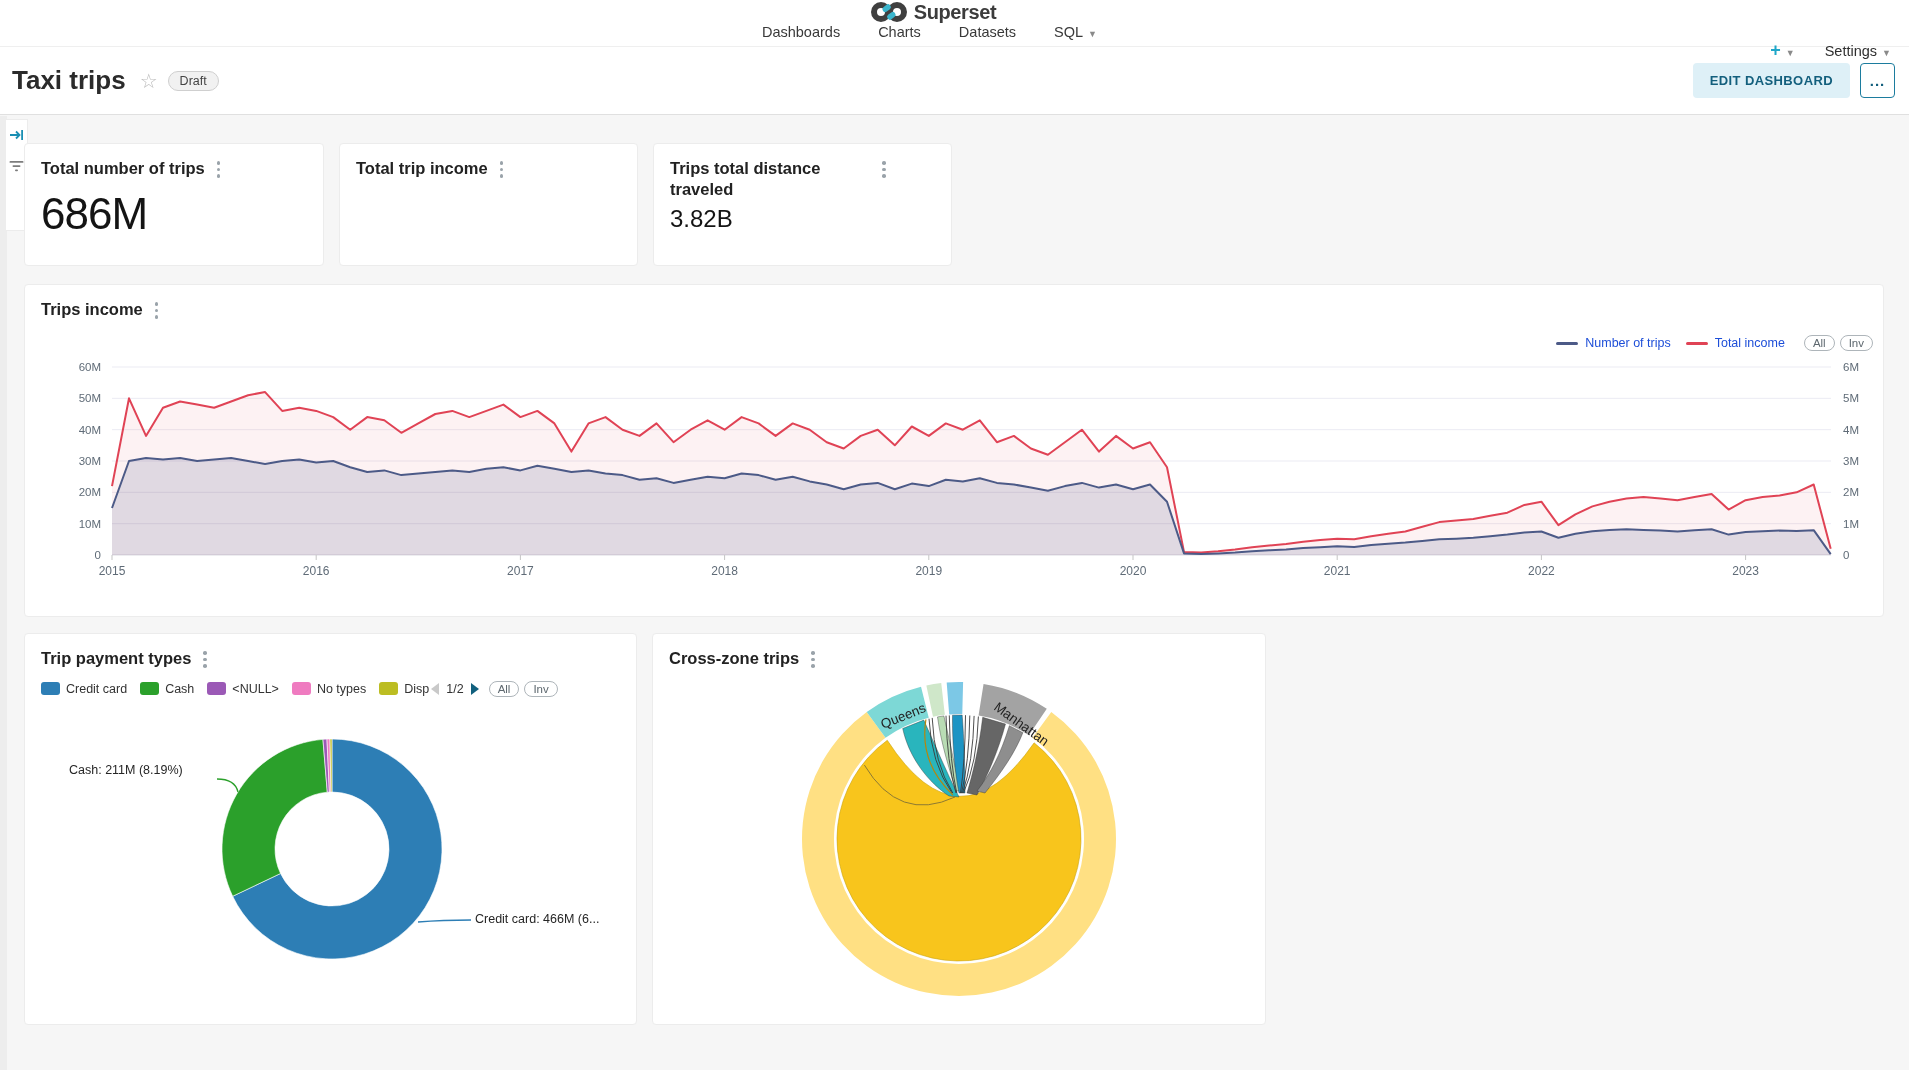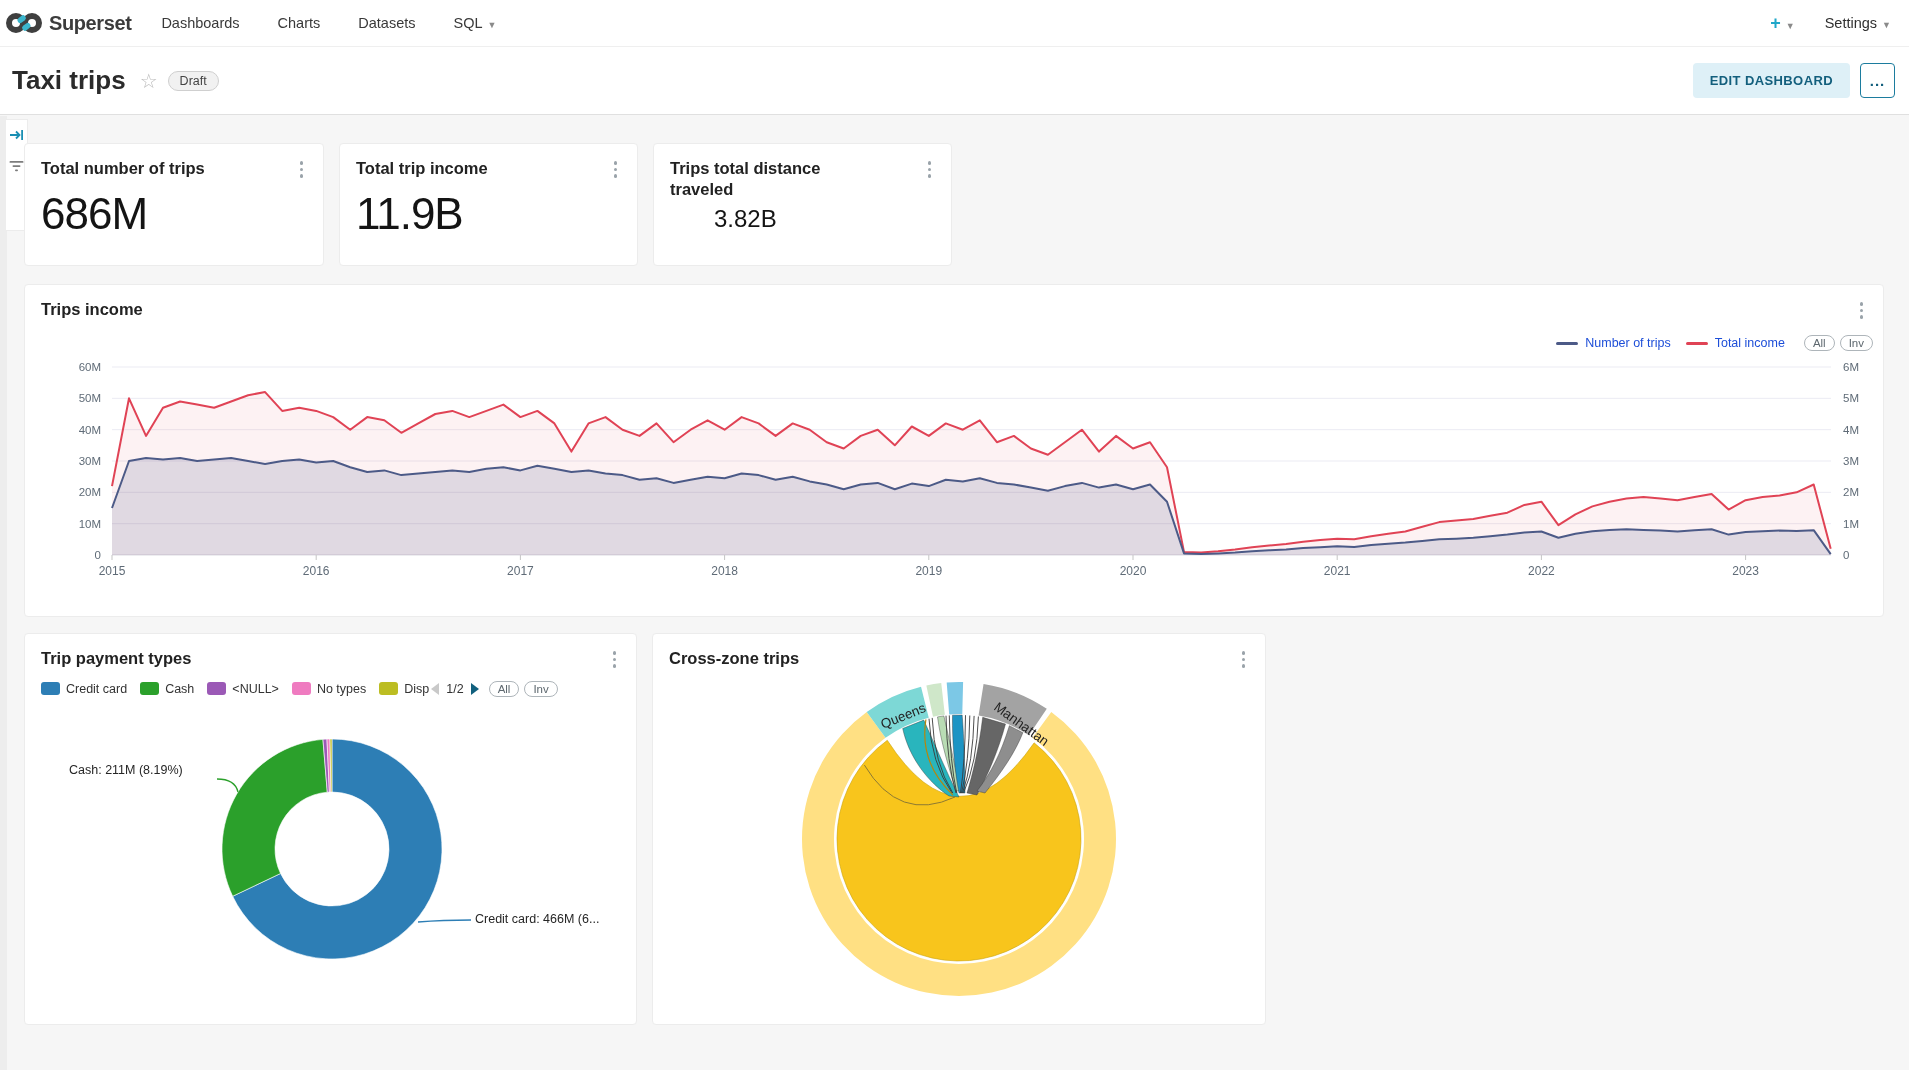--- a/index.html
+++ b/index.html
@@ -1,20 +1,20 @@
 <!DOCTYPE html>
 <html><head>
 <meta charset="utf-8">
 <style>
   * { box-sizing: border-box; margin: 0; padding: 0; }
   html,body { width:1909px; height:1070px; overflow:hidden; }
   body { background:#f6f6f6; font-family:"Liberation Sans", sans-serif; color:#323232; position:relative; }
 
   
-  .navbar { height:47px; background:#fff; border-bottom:1px solid #efefef; display:flex; align-items:center; padding:0 18px 0 6px; }
+  .navbar { height:47px; background:#fff; border-bottom:1px solid #efefef; display:flex; align-items:center; padding:0 18px 0 6px;flex-direction:column; }
   .brand { display:flex; align-items:center; gap:7px; margin-right:30px; cursor:pointer; }
   .brand-text { font-size:20px; font-weight:bold; color:#3c3c3c; letter-spacing:-0.4px; }
   .nav-items { display:flex; align-items:center; }
   .nav-item { font-size:14.5px; color:#393939; margin-right:38px; text-decoration:none; cursor:pointer; }
   .caret { font-size:9px; color:#8a8a8a; margin-left:5px; }
   .nav-right { margin-left:auto; display:flex; align-items:center; gap:30px; }
   .plus-btn { color:#20a7c9; font-size:18px; font-weight:bold; cursor:pointer; }
   .settings { font-size:14.5px; color:#2f2f2f; cursor:pointer; }
 
   
@@ -26,29 +26,29 @@
   .more-btn { width:35px; height:35px; border:1px solid #1c7c9e; border-radius:4px; background:#fff; color:#135f7d; margin-left:10px; font-weight:bold; font-size:15px; letter-spacing:1px; line-height:10px; cursor:pointer; font-family:inherit; }
 
   
   .filter-rail { position:absolute; left:0; top:116px; bottom:0; width:7px; background:#ededed; }
   .filter-panel { position:absolute; left:6px; top:119px; width:22px; height:112px; background:#fff; border:1px solid #ececec; border-left:none; display:flex; flex-direction:column; align-items:center; padding-top:8px; gap:18px; }
 
   
   .content { padding:28px 24px 0 24px; }
   .row { display:flex; gap:15px; }
   .card { background:#fff; border:1px solid #ececec; border-radius:4px; padding:14px 16px; position:relative; }
-  .card-head { display:flex; justify-content:space-between; align-items:flex-start;gap:8px; }
+  .card-head { display:flex; justify-content:flex-start; align-items:flex-start;gap:8px; }
   .card-title { font-size:16.5px; font-weight:bold; color:#222; line-height:1.3; }
   .kebab { display:flex; flex-direction:column; gap:3px; padding:3px 4px; cursor:pointer; }
   .kebab i { width:3.5px; height:3.5px; border-radius:50%; background:#9aa3aa; }
 
   .metric-card { width:300px; height:123px; }
   .metric-card.mc2 { width:299px; }
   .metric-value { font-size:44px; font-weight:500; color:#141414; letter-spacing:-1px; margin-top:8px; }
-  .metric-value.small { font-size:24px; letter-spacing:0; margin-top:4px;margin-left:44px; }
+  .metric-value.small { font-size:24px; letter-spacing:0; margin-top:4px; }
 
   .row-metrics { margin-bottom:18px; }
   .chart-card { width:1860px; height:333px; margin-bottom:16px; }
 
   .ts-legend { position:absolute; top:50px; right:10px; display:flex; align-items:center; gap:15px; }
   .leg-item { display:flex; align-items:center; gap:7px; font-size:12.5px; color:#1d4ed8; cursor:pointer; }
   .leg-line { width:22px; height:3px; border-radius:2px; }
   .pill { border:1px solid #aeb5ba; border-radius:11px; padding:1px 8px; font-size:11.5px; color:#5e686f; background:#fff; cursor:pointer; }
   .pill + .pill { margin-left:-9px; }
 
@@ -133,21 +133,20 @@
     </div>
     <div class="card metric-card mc2">
       <div class="card-head">
         <div class="card-title">Total trip income</div>
         <div class="kebab">
             <i></i>
             <i></i>
             <i></i>
           </div>
       </div>
-      <div class="metric-value">11.9B</div>
     </div>
     <div class="card metric-card mc2">
       <div class="card-head">
         <div class="card-title" style="width:200px">Trips total distance traveled</div>
         <div class="kebab">
             <i></i>
             <i></i>
             <i></i>
           </div>
       </div>

